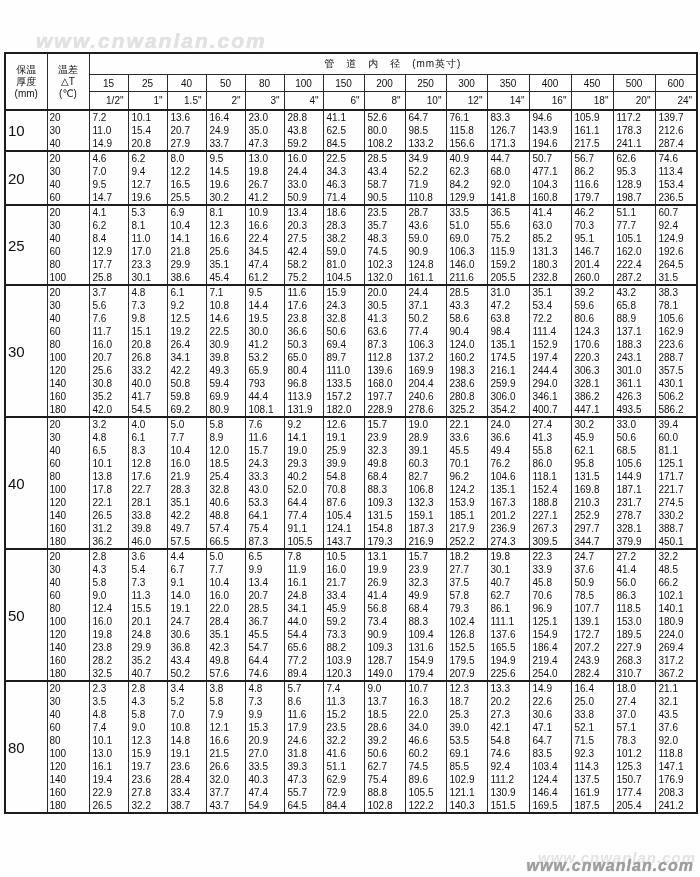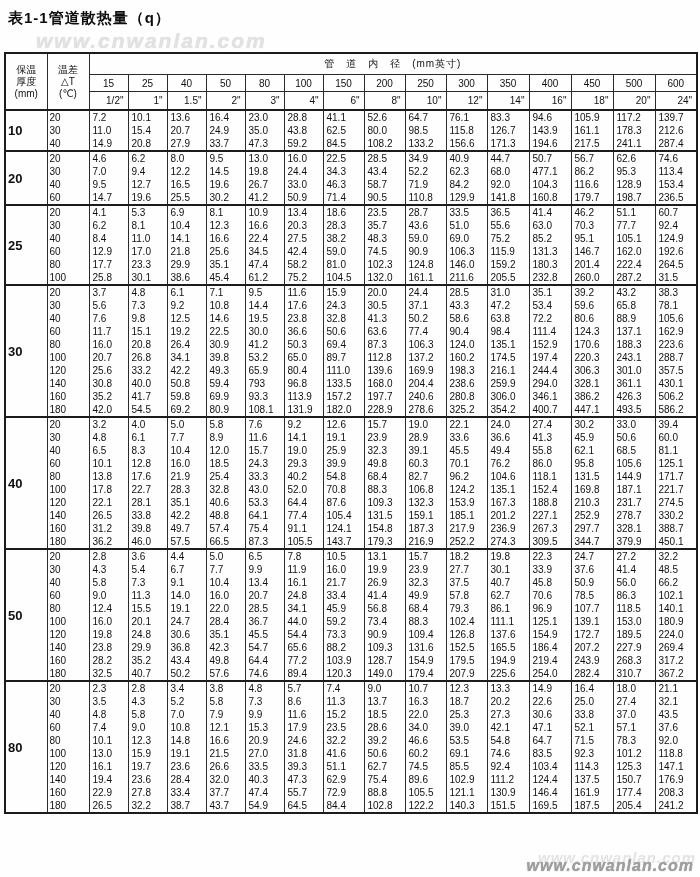--- a/index.html
+++ b/index.html
@@ -43,30 +43,29 @@
   }
   .q-table thead th{border:1px solid #2a2a2a;text-align:center;}
   .corner-cell{font-size:10.5px;line-height:1.2;font-weight:normal;margin-top:16px;}
   .span-head{
     font-size:11.5px;font-weight:bold;letter-spacing:1px;height:20px;
   }
   .mm-cell{height:16px;font-size:10.5px;}
   .inch-cell{height:17px;font-size:10.5px;text-align:right !important;padding-right:4px !important;}
   .q-table tbody td{height:13px;line-height:13px;text-align:left;}
   .q-table tbody tr.group-start td{border-top:2px solid #1c1c1c;}
-  td.thick-cell{text-align:center;font-size:13px;vertical-align:middle;font-weight:bold;}
+  td.thick-cell{text-align:center;font-size:15px;vertical-align:middle;}
   td.dt-cell{text-align:center;}
   td.val-cell{padding-left:3px;}
 </style>
 </head>
 <body>
 
 <div class="page">
 
-  <div class="page-title">表1-1管道散热量（q）</div>
 
   <div class="wm-top">www.cnwanlan.com</div>
 
   <table class="q-table">
     <colgroup>
       <col style="width:42px">
         <col style="width:42px">
       <col style="width:39px">
         <col style="width:39px">
         <col style="width:39px">
@@ -514,21 +513,21 @@
           <td class="val-cell">328.1</td>
           <td class="val-cell">361.1</td>
           <td class="val-cell">430.1</td>
         </tr>
         <tr>
           <td class="dt-cell">160</td>
           <td class="val-cell">35.2</td>
           <td class="val-cell">41.7</td>
           <td class="val-cell">59.8</td>
           <td class="val-cell">69.9</td>
-          <td class="val-cell">93.3</td>
+          <td class="val-cell">44.4</td>
           <td class="val-cell">113.9</td>
           <td class="val-cell">157.2</td>
           <td class="val-cell">197.7</td>
           <td class="val-cell">240.6</td>
           <td class="val-cell">280.8</td>
           <td class="val-cell">306.0</td>
           <td class="val-cell">346.1</td>
           <td class="val-cell">386.2</td>
           <td class="val-cell">426.3</td>
           <td class="val-cell">506.2</td>

